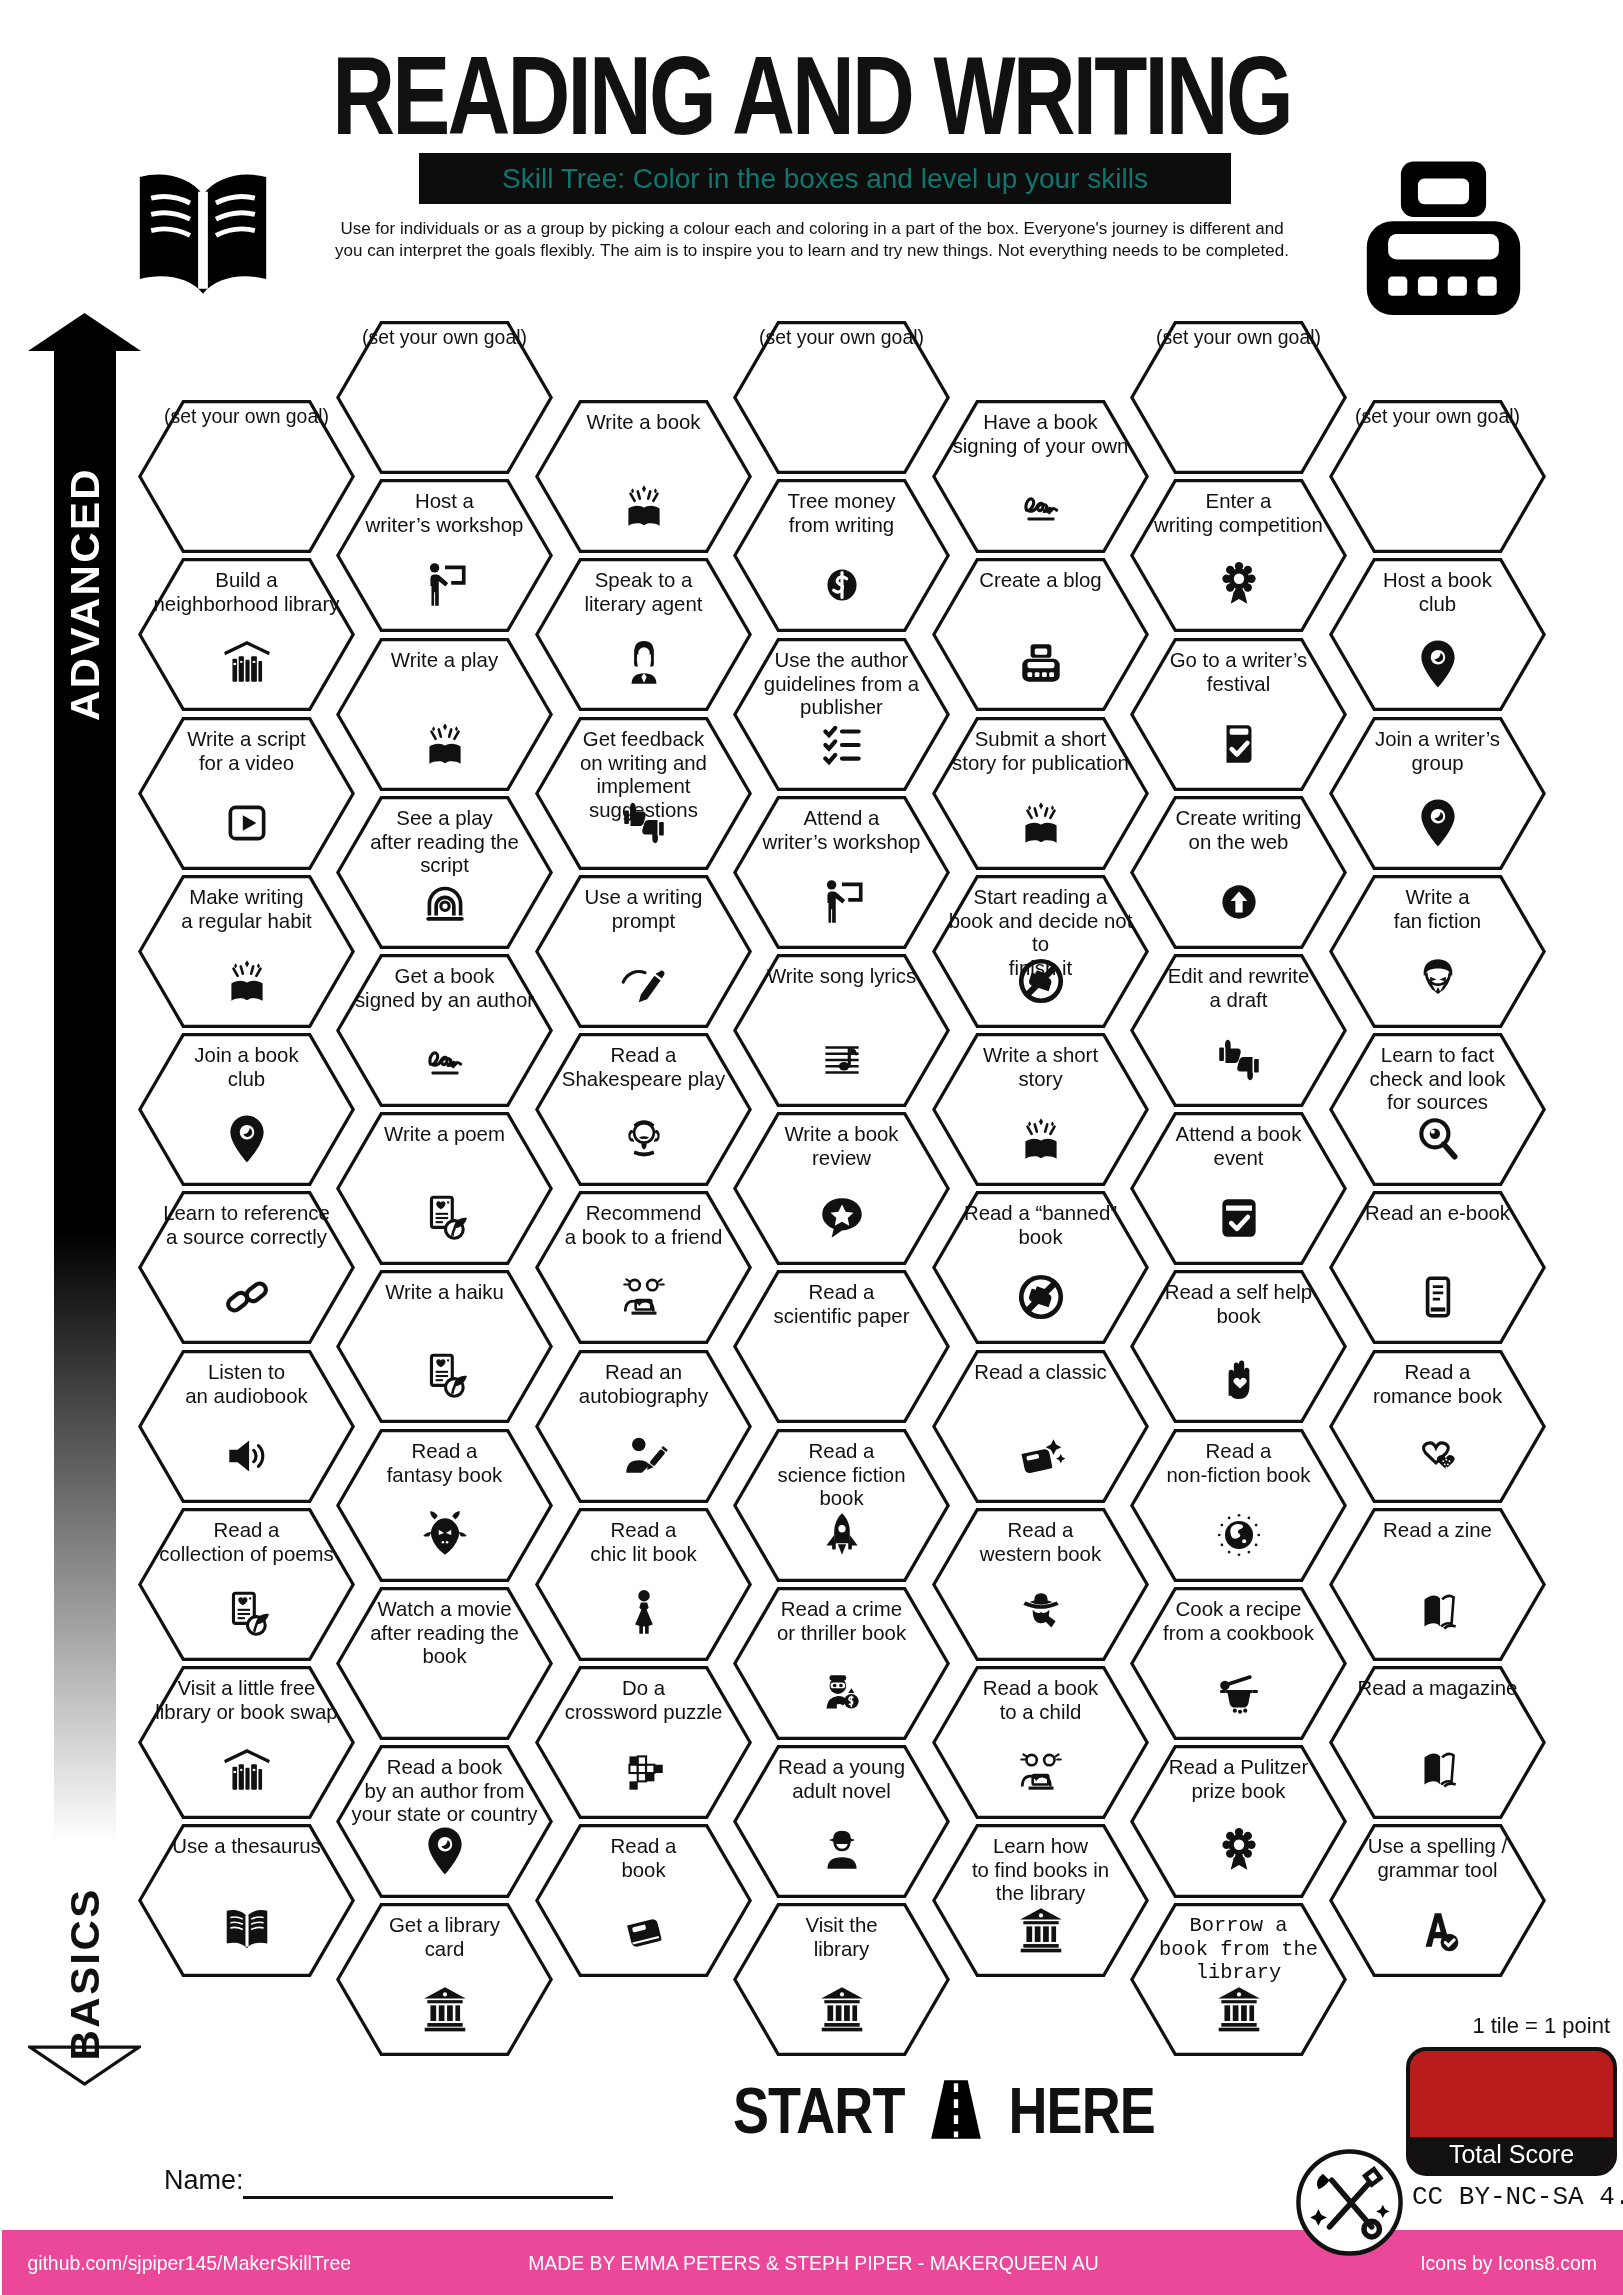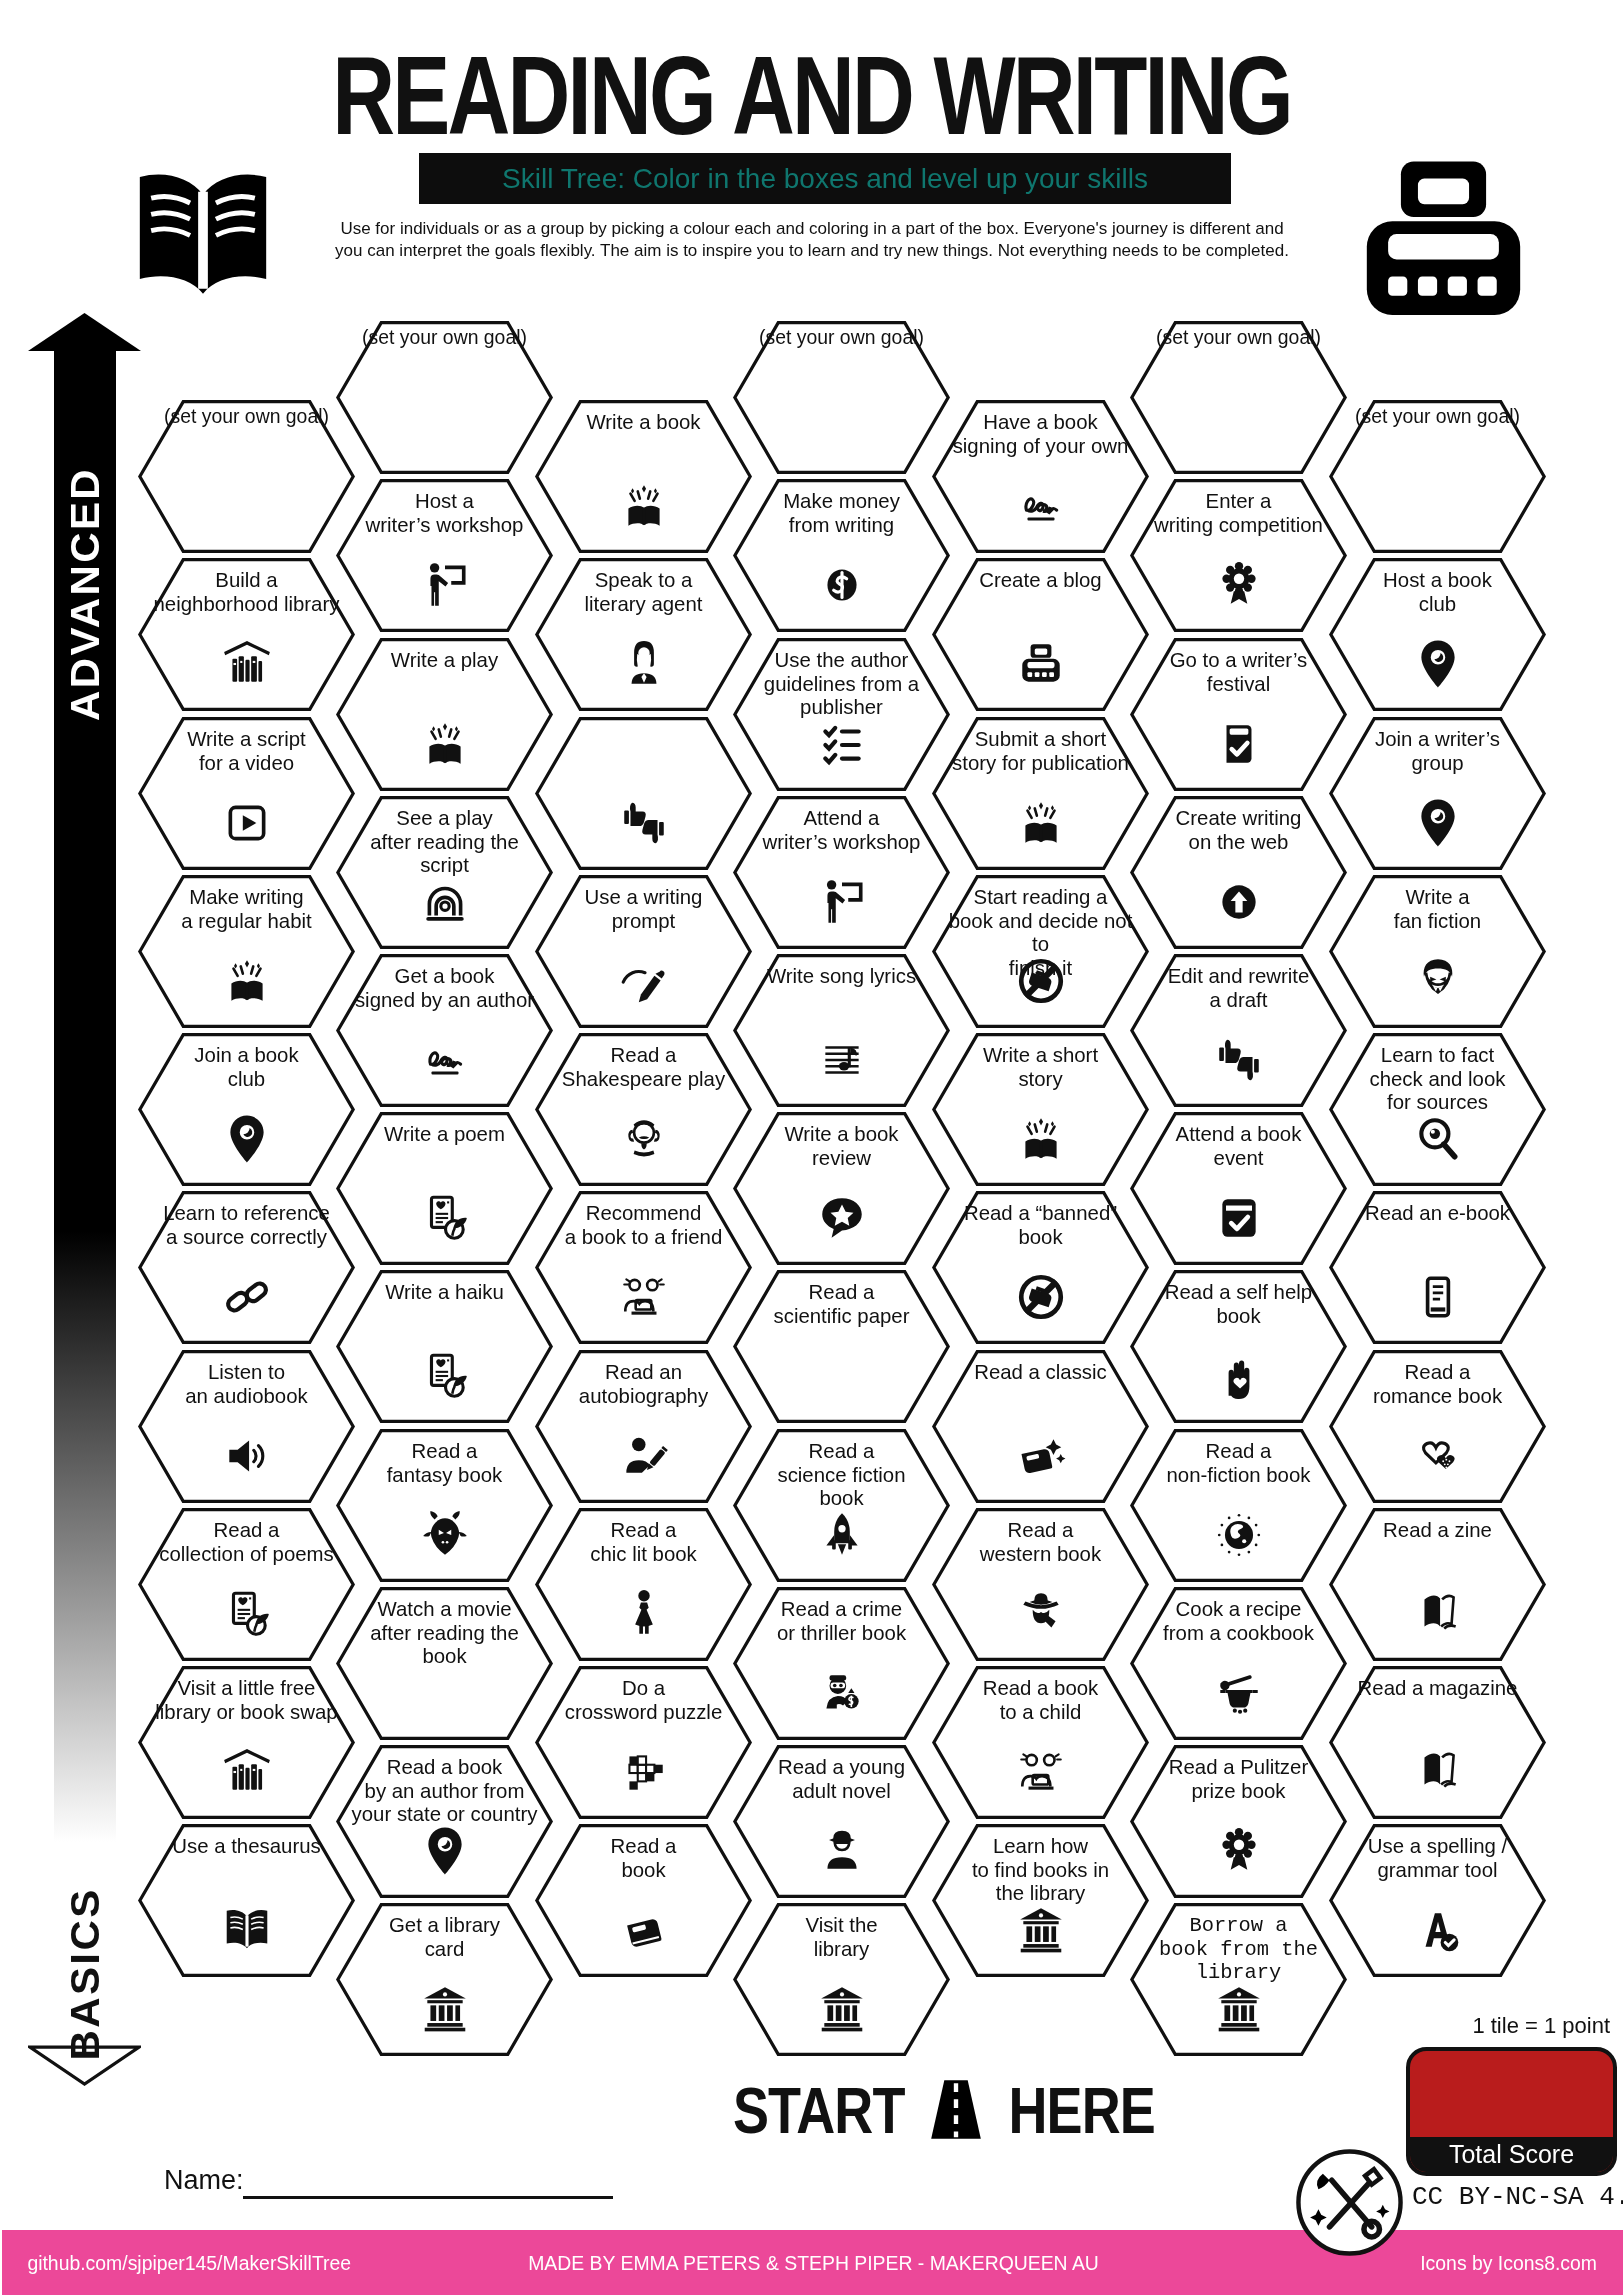--- a/index.html
+++ b/index.html
@@ -707,20 +707,23 @@
         <div class="hex-label">Speak to a
 literary agent</div>
         <svg class="hex-icon" viewBox="0 0 112 112" width="52" height="52">
           <use href="#i-agent-woman"></use>
         </svg>
       </div>
       <div class="hex" style="left: 535px; top: 716px;">
         <svg class="hex-shape" viewBox="0 0 470 334">
           <polygon points="4,167 98,5 372,5 466,167 372,329 98,329" fill="#fff" stroke="#101010" stroke-width="7"></polygon>
         </svg>
+        <div class="hex-label">Get feedback
+on writing and
+implement suggestions</div>
         <svg class="hex-icon" viewBox="0 0 112 112" width="52" height="52">
           <use href="#i-thumbs"></use>
         </svg>
       </div>
       <div class="hex" style="left: 535px; top: 874px;">
         <svg class="hex-shape" viewBox="0 0 470 334">
           <polygon points="4,167 98,5 372,5 466,167 372,329 98,329" fill="#fff" stroke="#101010" stroke-width="7"></polygon>
         </svg>
         <div class="hex-label">Use a writing
 prompt</div>
@@ -791,21 +794,21 @@
       <div class="hex goal" style="left: 733px; top: 320px;">
         <svg class="hex-shape" viewBox="0 0 470 334">
           <polygon points="4,167 98,5 372,5 466,167 372,329 98,329" fill="#fff" stroke="#101010" stroke-width="7"></polygon>
         </svg>
         <div class="hex-label">(set your own goal)</div>
       </div>
       <div class="hex" style="left: 733px; top: 478px;">
         <svg class="hex-shape" viewBox="0 0 470 334">
           <polygon points="4,167 98,5 372,5 466,167 372,329 98,329" fill="#fff" stroke="#101010" stroke-width="7"></polygon>
         </svg>
-        <div class="hex-label">Make money
+        <div class="hex-label">Tree money
 from writing</div>
         <svg class="hex-icon" viewBox="0 0 112 112" width="52" height="52">
           <use href="#i-dollar"></use>
         </svg>
       </div>
       <div class="hex" style="left: 733px; top: 637px;">
         <svg class="hex-shape" viewBox="0 0 470 334">
           <polygon points="4,167 98,5 372,5 466,167 372,329 98,329" fill="#fff" stroke="#101010" stroke-width="7"></polygon>
         </svg>
         <div class="hex-label">Use the author

